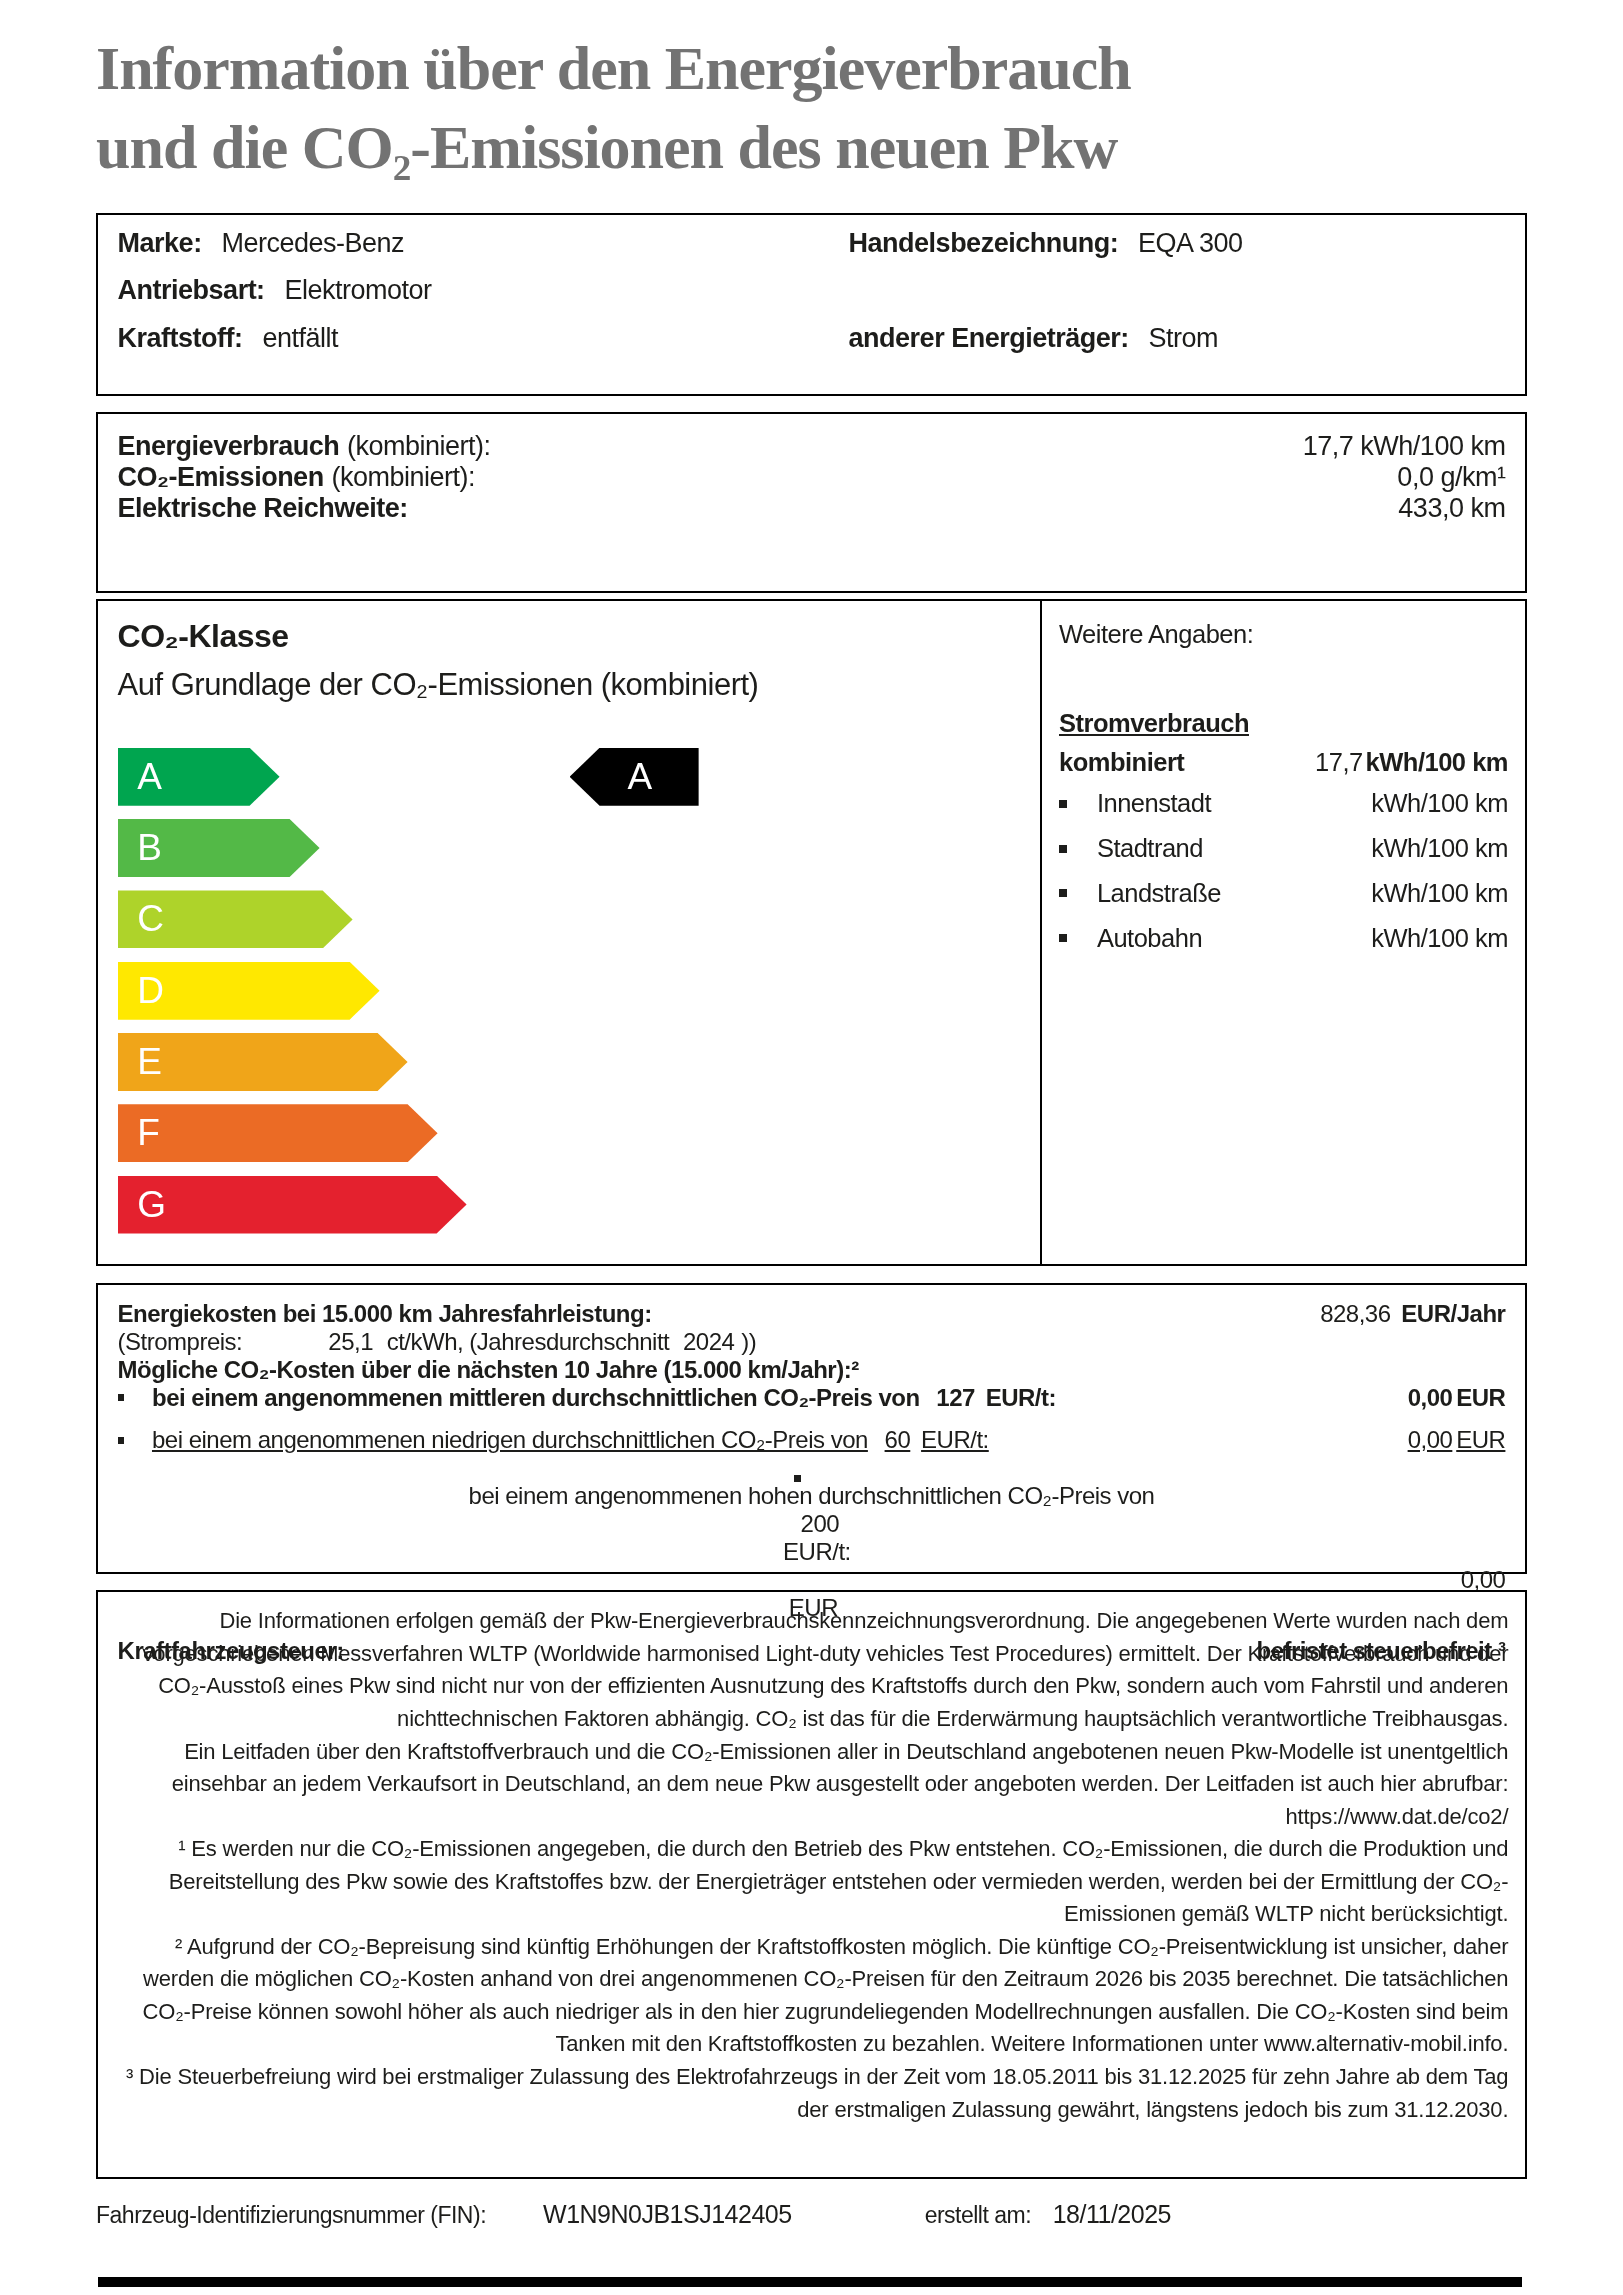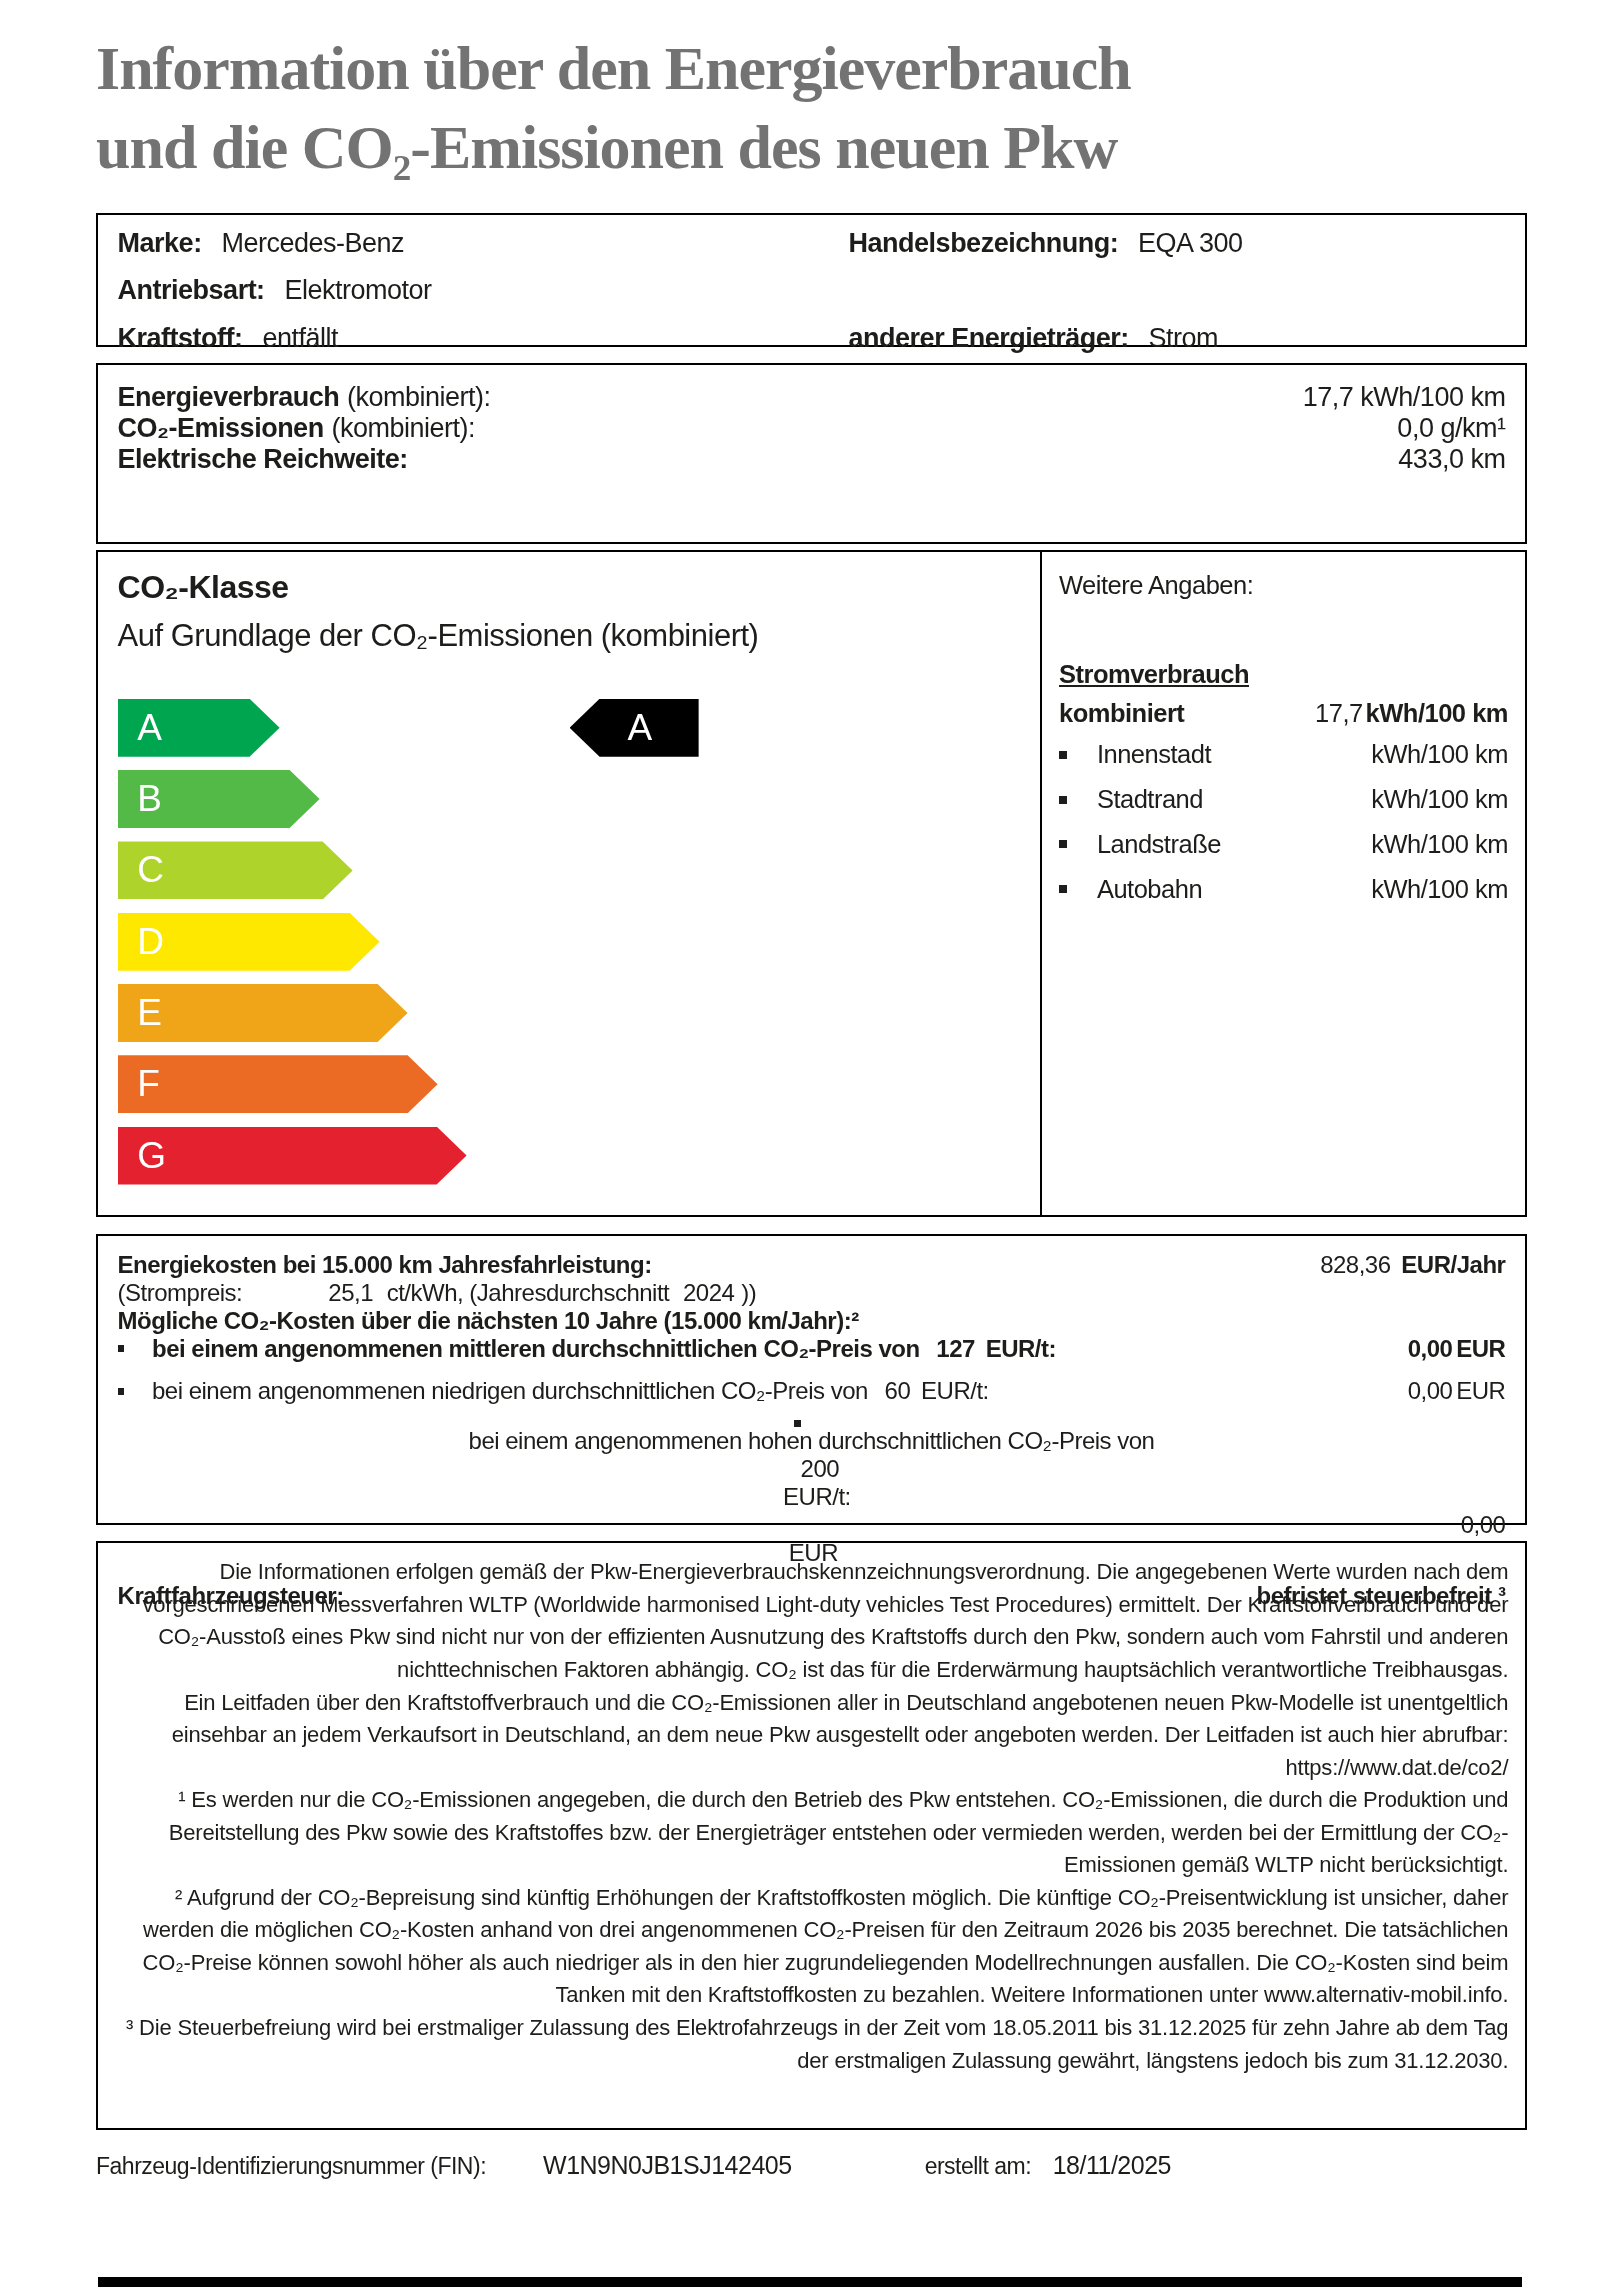--- a/index.html
+++ b/index.html
@@ -29,21 +29,21 @@
 
   
   .box{
     border:2.9px solid #000;
     width:100%;
     padding:12.8px 19.6px;
     position:relative;
   }
 
   
-  .box-vehicle{height:134px;margin-bottom:16.7px;font-size:27px;}
+  .box-vehicle{height:183px;margin-bottom:16.7px;font-size:27px;}
   .vrow{display:grid;grid-template-columns:731px 1fr;margin-bottom:16.7px;}
   .vrow:last-child{margin-bottom:0;}
   .lbl{font-weight:700;}
   .val{font-weight:400;}
   .pair .lbl{margin-right:12.8px;}
 
   
   .box-consumption{height:181px;margin-bottom:5.9px;font-size:27px;display:flex;flex-direction:column;justify-content:flex-start;padding-top:16.7px;padding-bottom:19.6px;}
   .crow{display:flex;align-items:baseline;}
   .crow .rest{font-weight:400;margin-left:7.9px;}
@@ -263,21 +263,21 @@
     <div class="ecrow ec-b">Mögliche CO₂-Kosten über die nächsten 10 Jahre (15.000 km/Jahr):²</div>
     <div id="price-rows">
         <div class="price-row bold" style="margin-bottom: 14.7px;">
           <span class="sq"></span>
           <span class="ptext">bei einem angenommenen mittleren durchschnittlichen CO₂-Preis von</span>
           <span class="pprice">127</span>
           <span class="punit">EUR/t:</span>
           <span class="amount">0,00</span>
           <span class="cur">EUR</span>
         </div>
-        <div class="price-row" style="margin-bottom: 15px;">
+        <div class="price-row" style="margin-bottom: 21px; text-decoration: underline;">
           <span class="sq"></span>
           <span class="ptext">bei einem angenommenen niedrigen durchschnittlichen CO₂-Preis von</span>
           <span class="pprice">60</span>
           <span class="punit">EUR/t:</span>
           <span class="amount">0,00</span>
           <span class="cur">EUR</span>
         </div>
         <div class="price-row" style="margin-bottom: 14.7px; flex-direction: column;">
           <span class="sq"></span>
           <span class="ptext">bei einem angenommenen hohen durchschnittlichen CO₂-Preis von</span>

